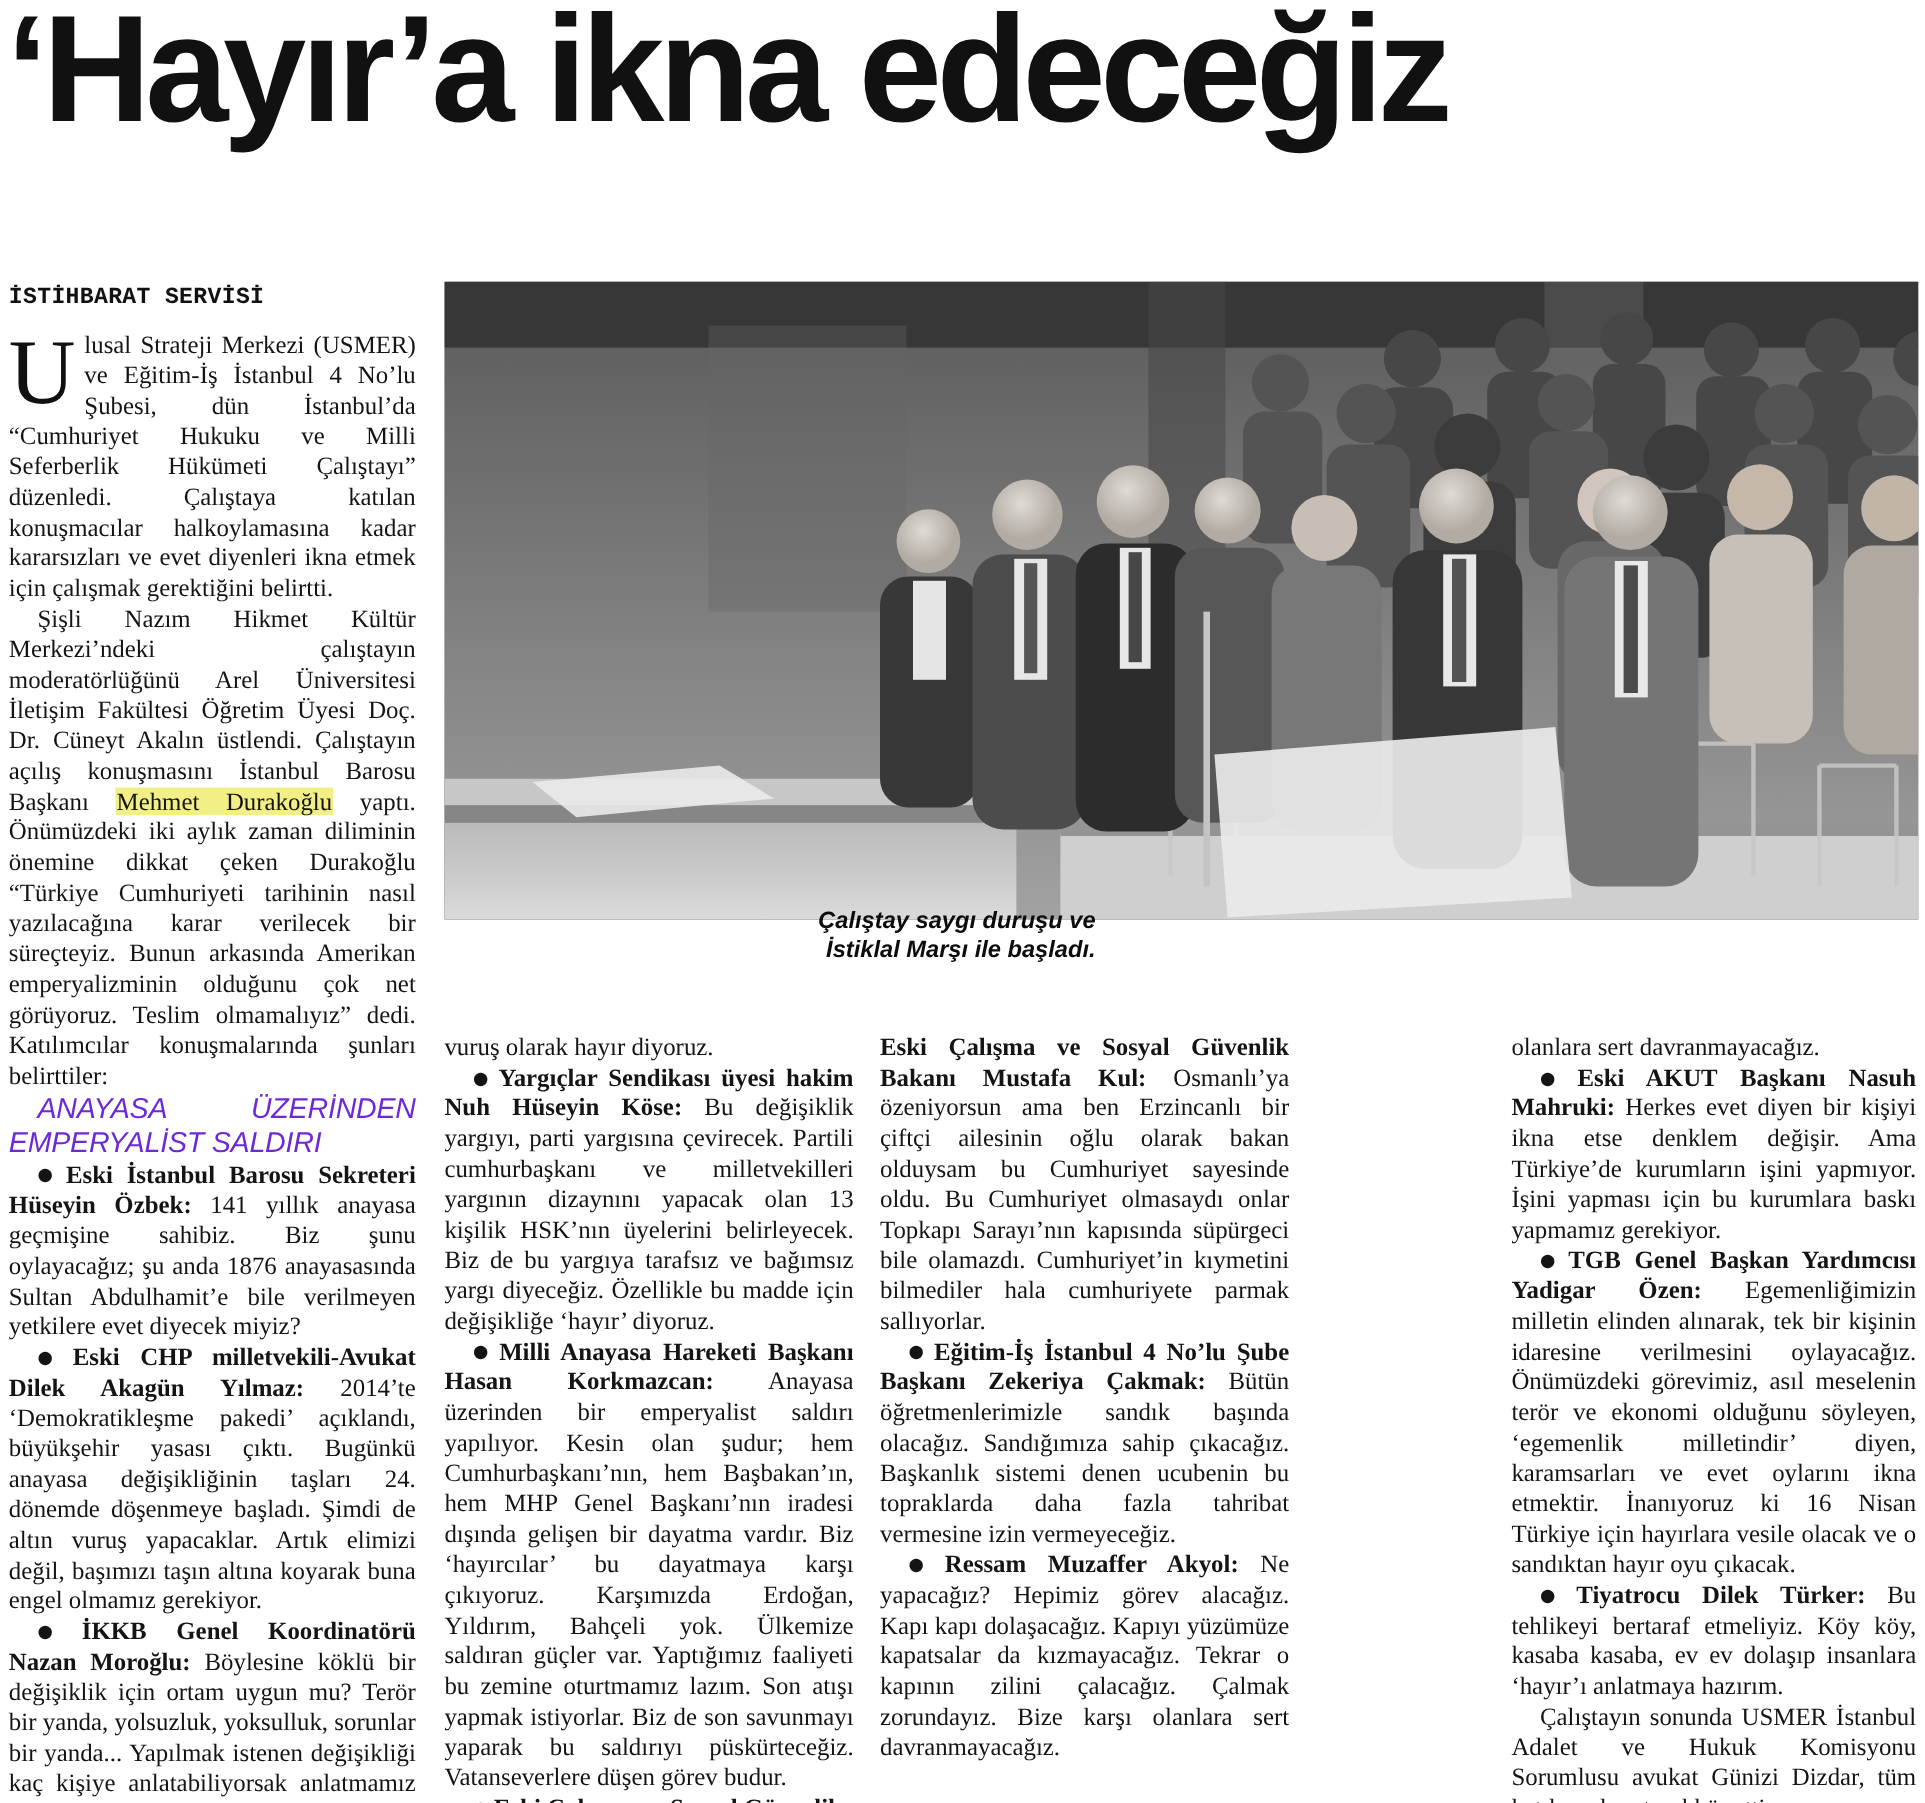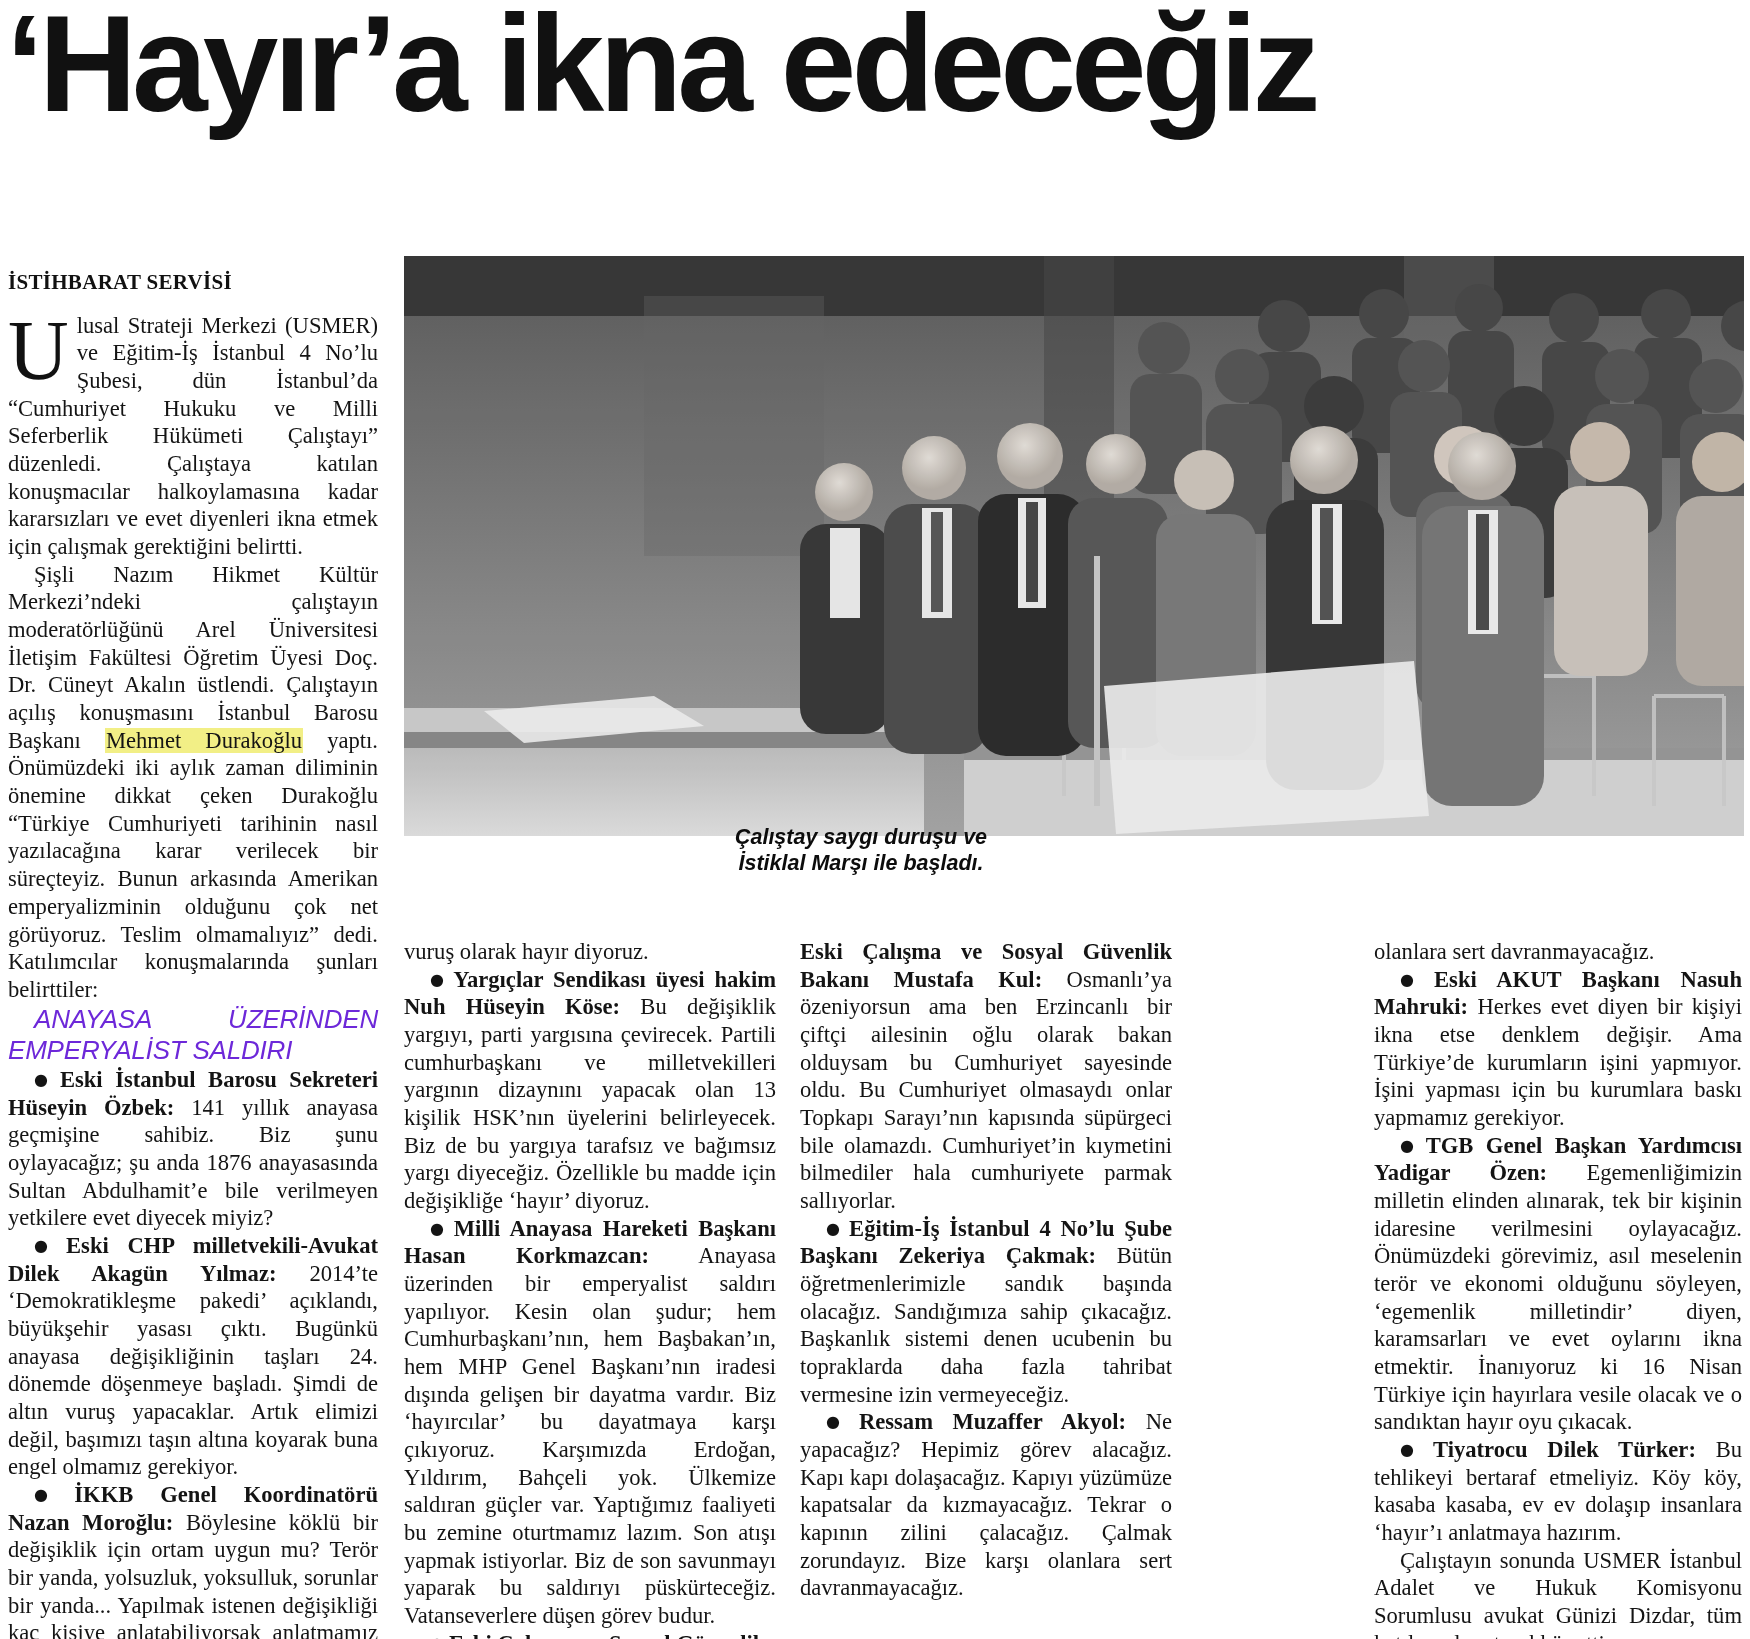--- a/index.html
+++ b/index.html
@@ -62,28 +62,27 @@
   }
   .col p { margin: 0; text-indent: 26px; }
   .col p.noind { text-indent: 0; }
 
   #col1 { left: 8px;    top: 258px;  width: 370px; }
   #col2 { left: 404px;  top: 938px;  width: 372px; }
   #col3 { left: 800px;  top: 938px;  width: 372px; }
   #col5 { left: 1374px; top: 938px;  width: 368px; }
 
   .byline {
-    font-family: Liberation Serif, serif;
+    font-family: Liberation Mono, monospace;
     font-weight: bold;
     font-size: 21px;
     letter-spacing: 0.3px;
     color: #111;
     margin-bottom: 16px;
     display: block;
-    margin-top: 12px;
   }
 
   .dropcap-para { position: relative; }
   .dropcap {
     float: left;
     font-family: "Liberation Serif", "DejaVu Serif", serif;
     font-size: 84px;
     line-height: 0.78;
     padding: 6px 8px 0 0;
     font-weight: 400;
@@ -128,21 +127,21 @@
     position: absolute;
     left: 726px;
     top: 824px;
     width: 270px;
     font-family: "Liberation Sans", "DejaVu Sans", sans-serif;
     font-style: italic;
     font-weight: bold;
     font-size: 21.5px;
     line-height: 1.22;
     color: #0c0c0c;
-    text-align: center;
+    text-align: right;
   }
 </style>
 </head>
 <body>
 
 <div class="page">
 
   <div class="headline">‘Hayır’a ikna edeceğiz</div>
 
 

